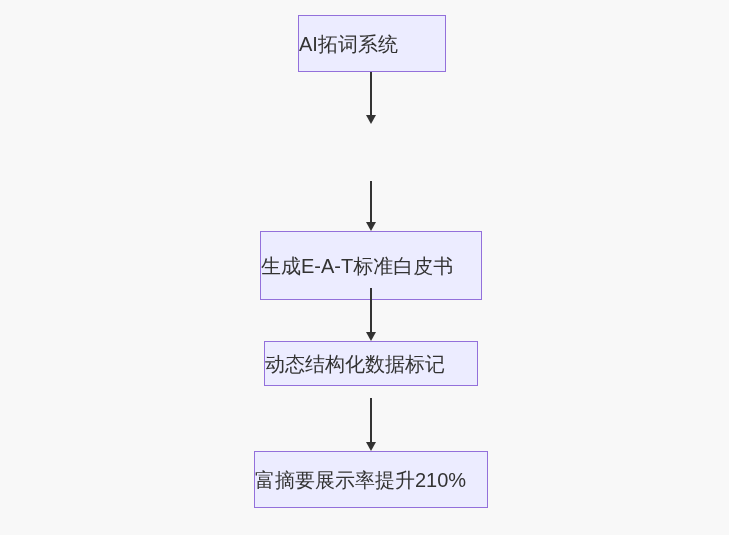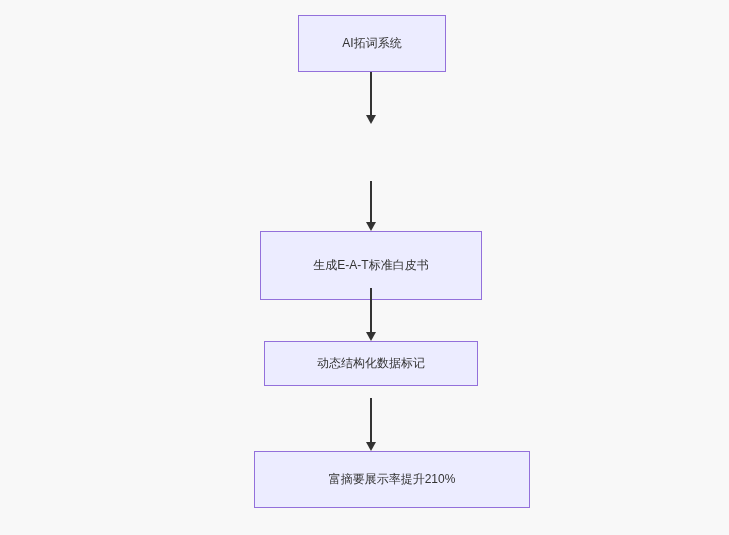--- a/index.html
+++ b/index.html
@@ -14,32 +14,31 @@
     height: 535px;
     background: #f8f8f8;
     overflow: hidden;
   }
   .node {
     position: absolute;
     box-sizing: border-box;
     background: #ececff;
     border: 1px solid #9370db;
     color: #333333;
-    font-size: 12px;
+    font-size: 20px;
     display: flex;
     align-items: center;
-    justify-content: center;
     text-align: center;
     line-height: 1.2;
   }
   .node-0 { left: 298px; top: 15px;  width: 148px; height: 57px; }
   .node-1 { left: 275px; top: 124px; width: 192px; height: 57px; }
   .node-2 { left: 260px; top: 231px; width: 222px; height: 69px; }
   .node-3 { left: 264px; top: 341px; width: 214px; height: 45px; }
-  .node-4 { left: 254px; top: 451px; width: 276px; height: 57px; }
+  .node-4 { left: 254px; top: 451px; width: 234px; height: 57px; }
 
   .arrow {
     position: absolute;
     left: 366px;          
     width: 10px;
   }
   .arrow-0 { top: 72px;  height: 52px; }
   .arrow-1 { top: 181px; height: 50px; }
   .arrow-2 { top: 288px; height: 53px; }
   .arrow-3 { top: 398px; height: 53px; }

